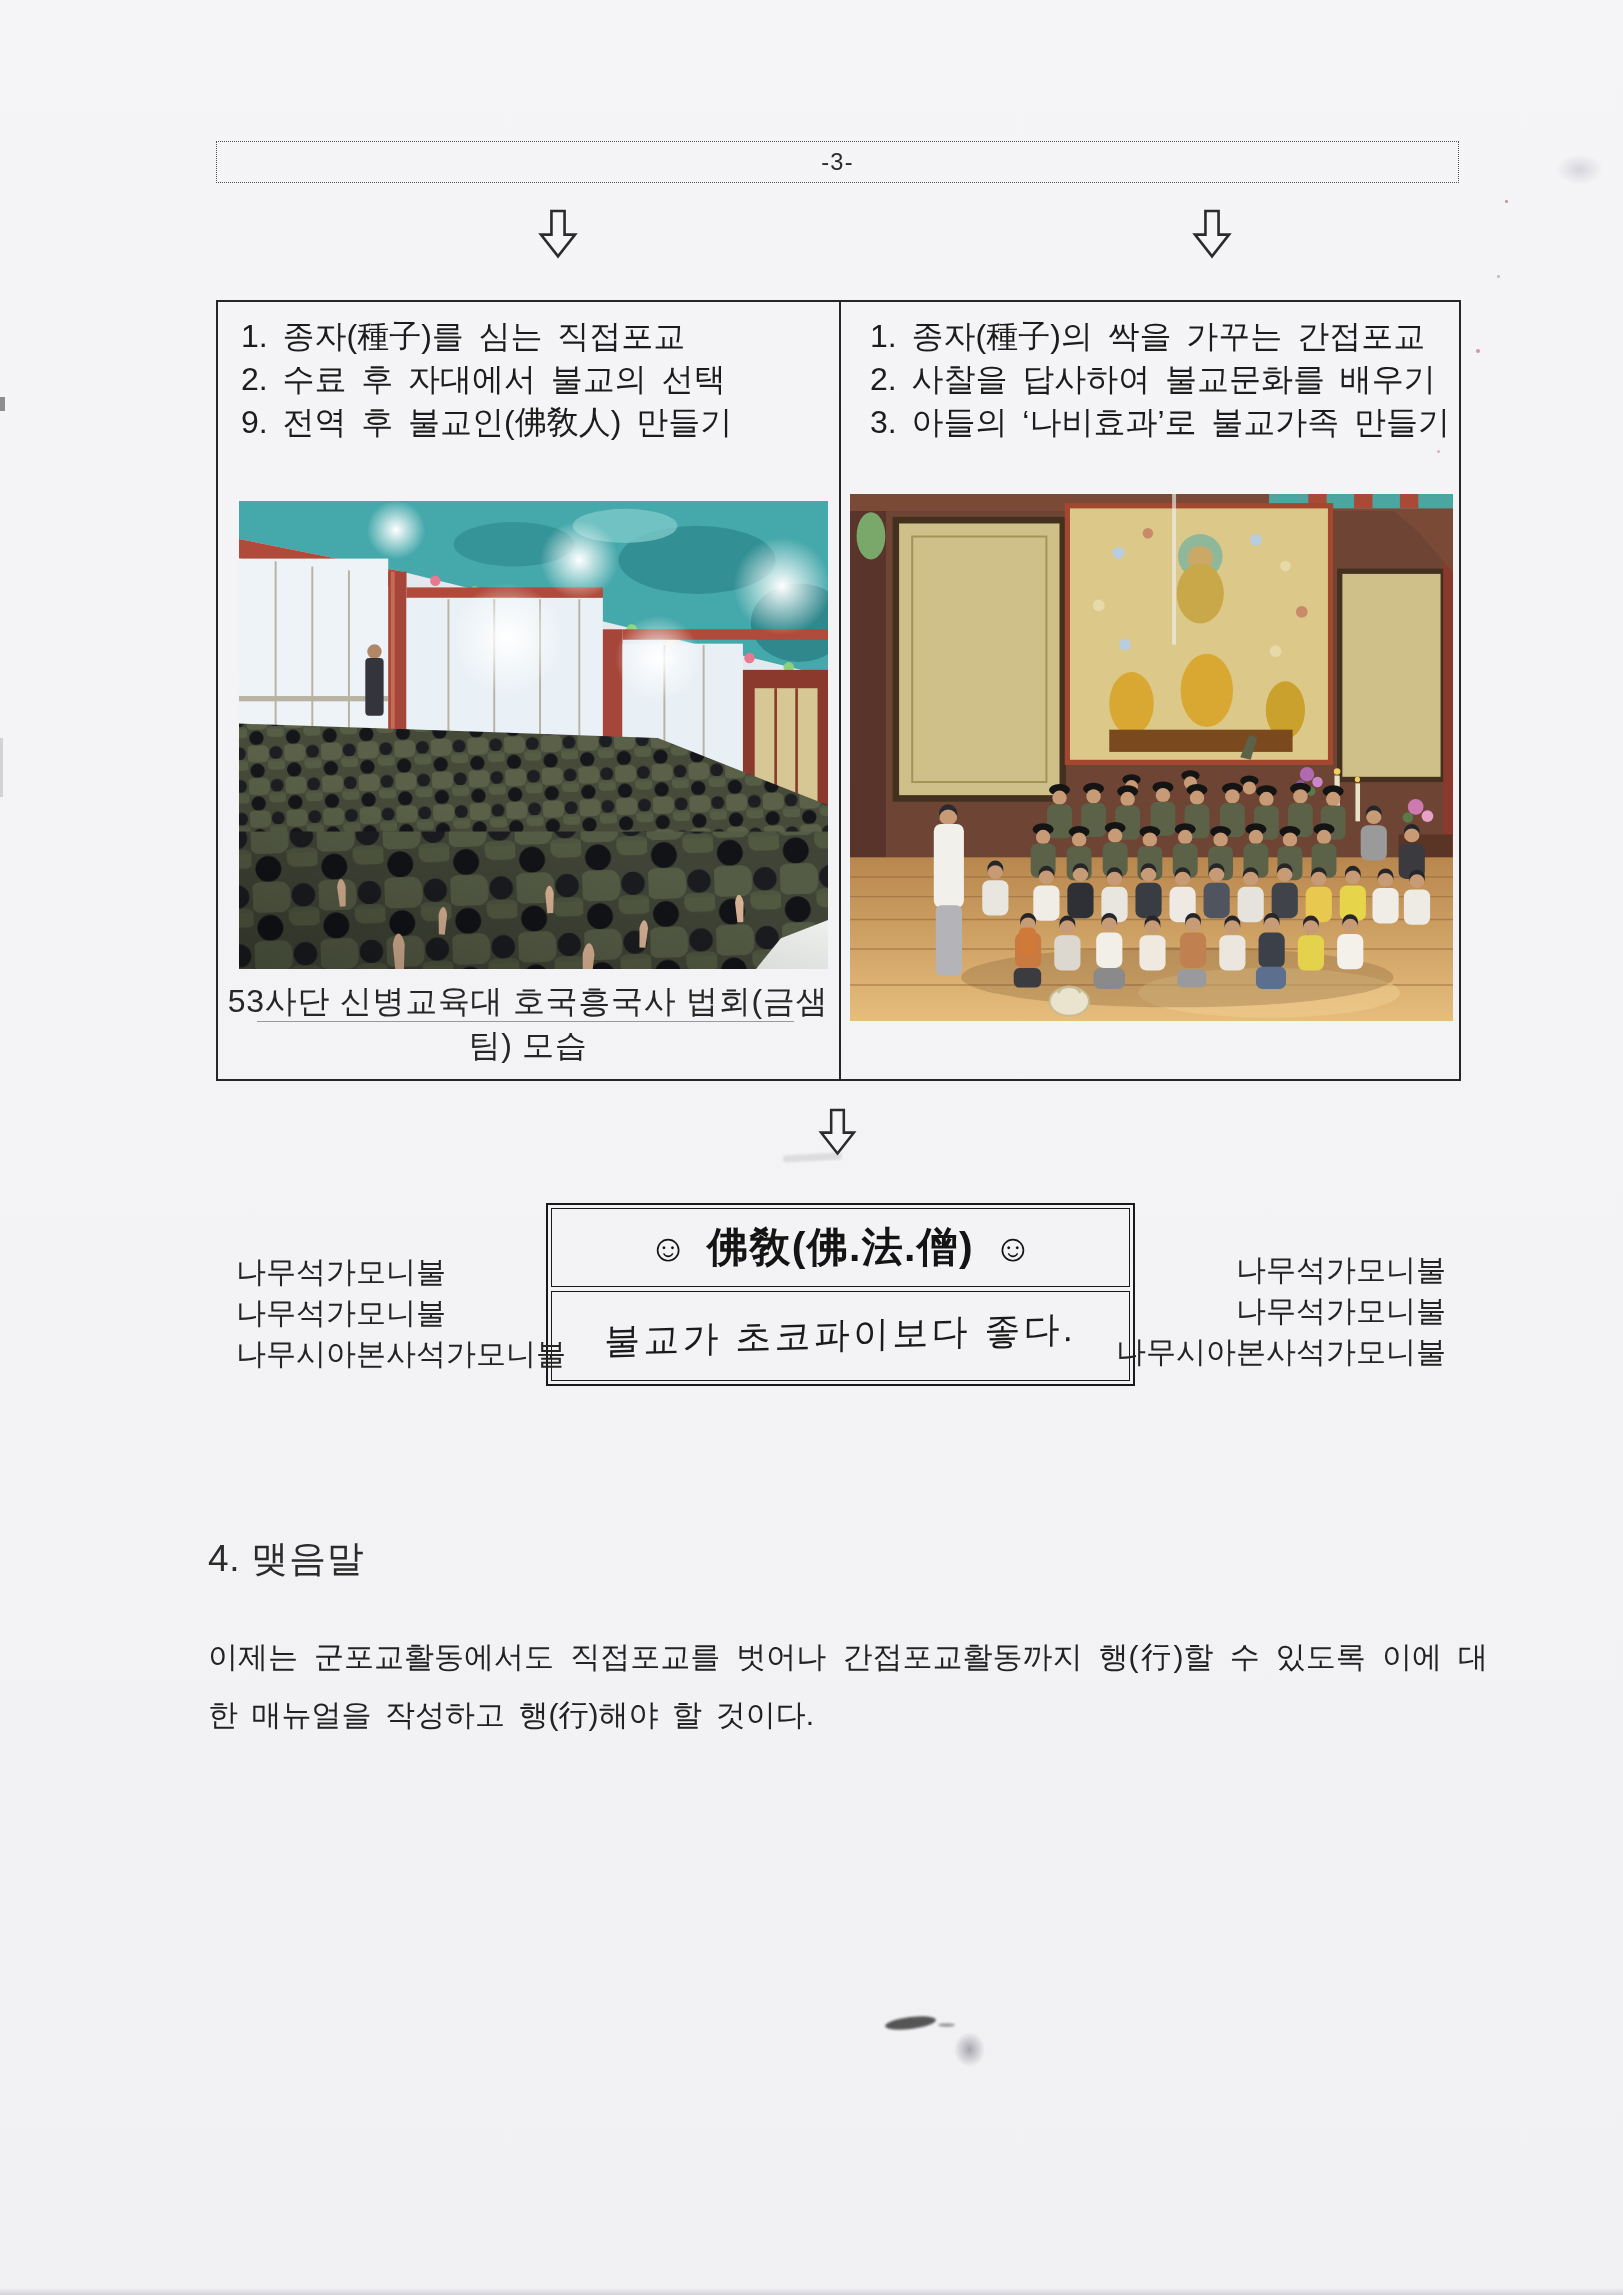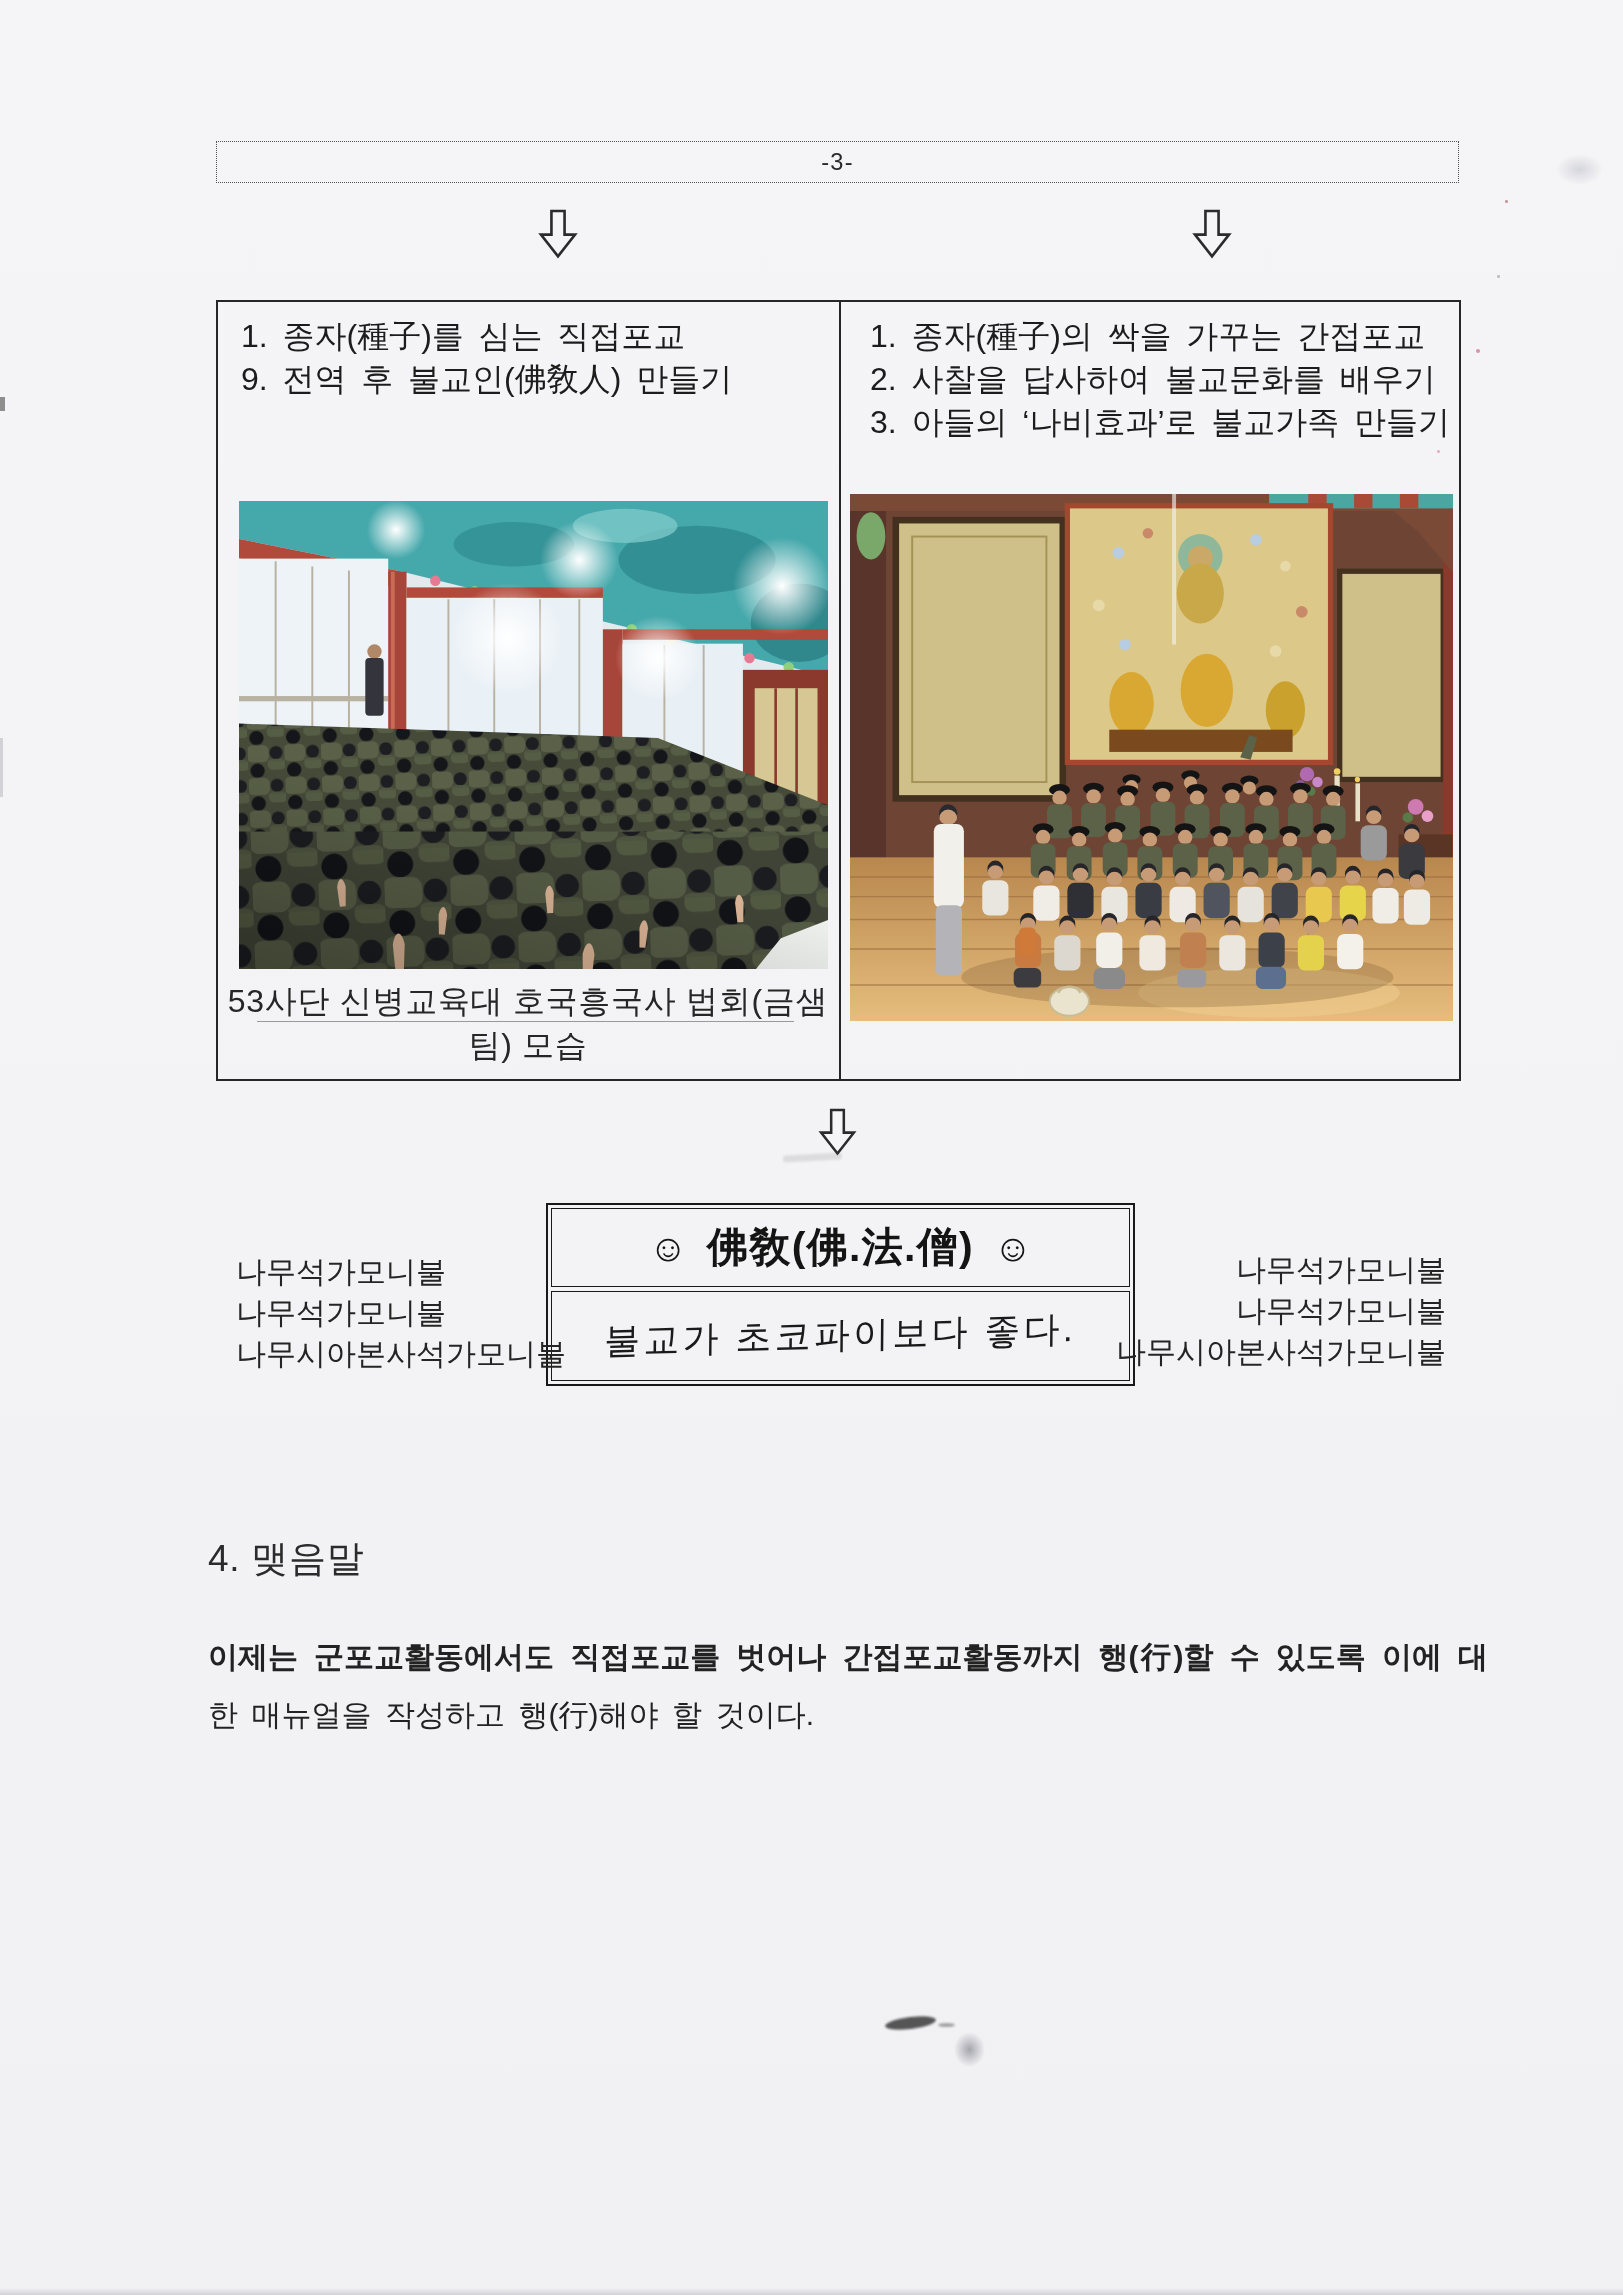--- a/index.html
+++ b/index.html
@@ -38,21 +38,21 @@
   .r-title{font-size:41px;font-weight:bold;letter-spacing:1.3px;color:#141414;}
   .smiley{font-size:38px;line-height:1;color:#141414;}
   .hand{font-size:36px;letter-spacing:3.3px;color:#1a1a1a;transform:rotate(-1.5deg) skewX(-2deg);}
   
   .chant{font-size:30px;line-height:41px;color:#242424;margin-top:12px;}
   .chantL{left:236px;top:1239px;text-align:left;}
   .chantR{right:177px;top:1237px;text-align:right;}
   
   .heading{left:208px;top:1534px;font-size:37px;color:#2b2b2b;letter-spacing:0.7px;}
   .para{left:208px;top:1628px;width:1280px;font-size:30px;line-height:58px;color:#222;word-spacing:5.2px;}
-  .para .l1{text-align:justify;text-align-last:justify;font-weight:bold;}
+  .para .l1{text-align:justify;text-align-last:justify;}
   
   .artifact{pointer-events:none;}
   .blob-tr{left:1556px;top:154px;width:47px;height:31px;border-radius:50%;
     background:radial-gradient(closest-side,rgba(120,120,145,.25),rgba(120,120,145,0));}
   .speck{border-radius:50%;}
   .sp1{left:1476px;top:349px;width:3.9px;height:3.9px;background:rgba(190,70,100,.55);}
   .sp2{left:1437px;top:450px;width:3.3px;height:3.3px;background:rgba(190,70,100,.4);}
   .sp3{left:1505px;top:200px;width:2.6px;height:2.6px;background:rgba(160,60,60,.5);}
   .sp4{left:1497px;top:275px;width:2.6px;height:2.6px;background:rgba(110,110,120,.4);}
   .smudge1{left:885px;top:2017px;width:51px;height:11.8px;background:#3a3a3a;border-radius:50%;
@@ -85,20 +85,21 @@
     <svg viewBox="0 0 64 76">
         <path d="M22 3 H42 V39 H58 L32 72 L6 39 H22 Z" fill="#f5f5f7" stroke="#2b2b2b" stroke-width="4" stroke-linejoin="miter"></path>
       </svg>
   </div>
 
   <div class="abs ctable"></div>
   <div class="abs cdivider"></div>
 
   <div class="abs list list-left">
     <div class="list-line">1. 종자(種子)를 심는 직접포교</div>
+    <div class="list-line">2. 수료 후 자대에서 불교의 선택</div>
     <div class="list-line">9. 전역 후 불교인(佛敎人) 만들기</div>
   </div>
 
   <div class="abs list list-right">
     <div class="list-line">1. 종자(種子)의 싹을 가꾸는 간접포교</div>
     <div class="list-line">2. 사찰을 답사하여 불교문화를 배우기</div>
     <div class="list-line">3. 아들의 ‘나비효과’로 불교가족 만들기</div>
   </div>
 
   <div class="abs photo photo-left">

